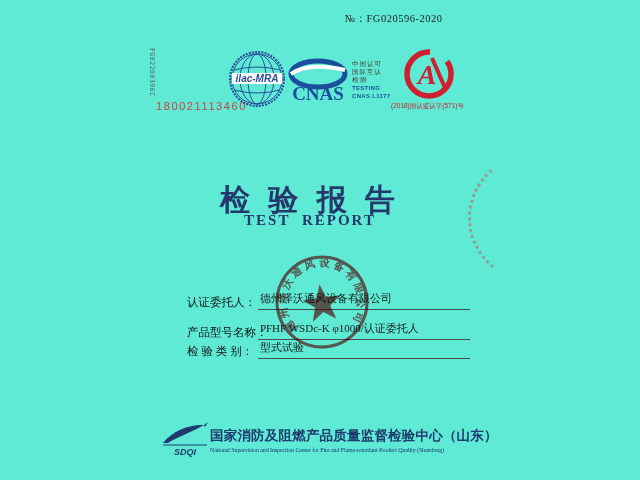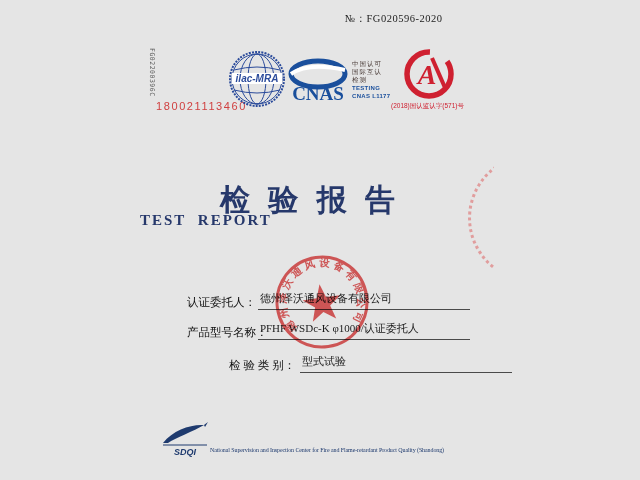--- a/index.html
+++ b/index.html
@@ -1,16 +1,16 @@
 <!DOCTYPE html>
 <html><head>
 <meta charset="utf-8">
 <style>
   html,body{margin:0;padding:0;background:#888;}
-  .page{position:relative;width:640px;height:480px;background:#e5e5e5;overflow:hidden;
+  .page{position:relative;width:640px;height:480px;background:#5eead4;overflow:hidden;
         font-family:"Liberation Serif","DejaVu Serif",serif;color:#1a1a1a;}
 
   
   .report-no{position:absolute;left:345px;top:12px;font-size:10.5px;color:#222;letter-spacing:.5px;}
 
   
   .side-code{position:absolute;left:148px;top:48px;height:76px;writing-mode:vertical-rl;
              text-orientation:mixed;font-size:6.5px;color:#5a5a5a;letter-spacing:.5px;
              font-family:"DejaVu Sans Mono",monospace;}
 
@@ -21,30 +21,30 @@
   .cnas-lines{position:absolute;left:352px;top:60px;font-family:"Liberation Sans",sans-serif;}
   .cnas-lines .zh{font-size:6.5px;line-height:8px;color:#4a3c38;letter-spacing:1px;}
   .cnas-lines .en{font-size:6px;line-height:8px;color:#1a4f9c;font-weight:bold;letter-spacing:.3px;}
   .cal-caption{position:absolute;left:391px;top:102px;font-size:6.5px;color:#cf2030;
                font-family:"Liberation Sans",sans-serif;}
 
   
   .title-zh{position:absolute;left:140px;top:180px;width:340px;text-align:center;
             font-family:"Liberation Sans","DejaVu Sans",sans-serif;font-weight:bold;
             font-size:30px;color:#26386b;letter-spacing:5px;}
-  .title-en{position:absolute;left:140px;top:212px;width:340px;
+  .title-en{position:absolute;left:140px;top:212px;width:340px;text-align:center;
             font-weight:bold;font-size:15px;color:#26386b;letter-spacing:2px;word-spacing:6px;}
 
   
   .field-row{position:absolute;left:187px;font-size:11.5px;white-space:nowrap;}
   .field-label{display:inline-block;width:66px;color:#111;text-align:justify;
                text-align-last:justify;vertical-align:bottom;}
   .field-value{display:inline-block;width:210px;margin-left:2px;padding:0 0 3px 2px;
                border-bottom:1px solid #4a4a4a;font-size:11px;color:#1a1a1a;vertical-align:bottom;}
-  .row1{top:291px;} .row2{top:321px;} .row3{top:354px;margin-left:42px;}
+  .row1{top:291px;} .row2{top:321px;} .row3{top:340px;}
 
   
   .seal{position:absolute;left:262px;top:242px;opacity:.82;mix-blend-mode:multiply;
         transform:rotate(-8deg);}
 
   
   .edge-seal-clip{position:absolute;left:462px;top:152px;width:32px;height:132px;overflow:hidden;}
   .edge-seal{width:128px;height:128px;margin:2px 0 0 6px;border:3px dotted rgba(220,70,70,.45);
              border-radius:50%;box-sizing:border-box;}
 
@@ -137,15 +137,16 @@
   </svg>
 
   <div class="footer-logo">
     <svg width="48" height="38" viewBox="0 0 48 38">
       <path d="M2,21 C12,8 30,2 43,3 C33,9 14,16 7,21 Z" fill="#1e3a6e"></path>
       <path d="M43,3 L47,0 L44,5 Z" fill="#1e3a6e"></path>
       <line x1="2" y1="23" x2="46" y2="23" stroke="#1e3a6e" stroke-width="1"></line>
       <text x="13" y="33" font-family="Liberation Sans,sans-serif" font-size="9" font-weight="bold" font-style="italic" fill="#1e3a6e">SDQI</text>
     </svg>
   </div>
+  <div class="footer-name-zh">国家消防及阻燃产品质量监督检验中心（山东）</div>
   <div class="footer-name-en">National Supervision and Inspection Center for Fire and Flame-retardant Product Quality (Shandong)</div>
 
 </div>
 
 </body></html>

